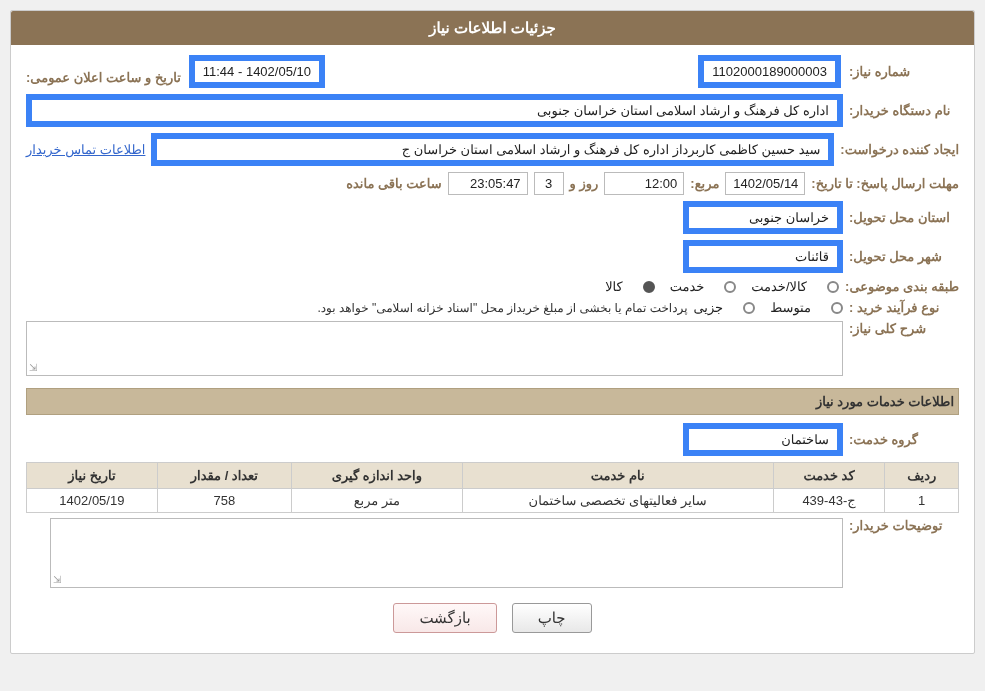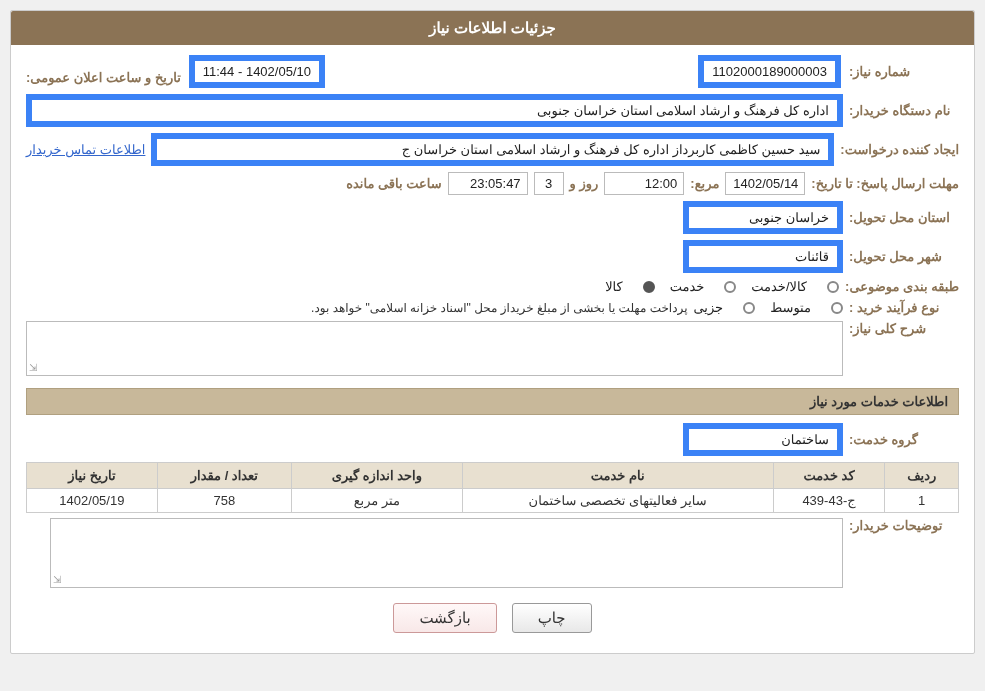--- a/index.html
+++ b/index.html
@@ -29,21 +29,21 @@
       font-size: 15px;
       font-weight: bold;
       border-radius: 2px 2px 0 0;
     }
     .card-body {
       padding: 10px 15px;
     }
     .section-header {
       background: #c8b89a;
       color: #333;
-      padding: 5px 10px;
+      padding: 5px 4px;
       font-size: 13px;
       font-weight: bold;
       margin: 12px 0 8px 0;
       border: 1px solid #b0a080;
     }
     .info-row {
       display: flex;
       align-items: center;
       margin-bottom: 6px;
       gap: 6px;
@@ -274,21 +274,21 @@
         <div class="radio-group">
           <div class="radio-item">
             <span class="radio-dot"></span>
             <span>متوسط</span>
           </div>
           <div class="radio-item">
             <span class="radio-dot"></span>
             <span>جزیی</span>
           </div>
         </div>
-        <span class="purchase-note">پرداخت مهلت یا بخشی از مبلغ خریداز محل "اسناد خزانه اسلامی" خواهد بود.</span>
+        <span class="purchase-note">پرداخت تمام یا بخشی از مبلغ خریداز محل "اسناد خزانه اسلامی" خواهد بود.</span>
       </div>
 
       <div class="info-row" style="align-items: flex-start;">
         <span class="label">شرح کلی نیاز:</span>
         <div style="flex:1; position:relative;">
           <div class="textarea-box">
             <span class="resize-icon">⇲</span>
           </div>
         </div>
       </div>

